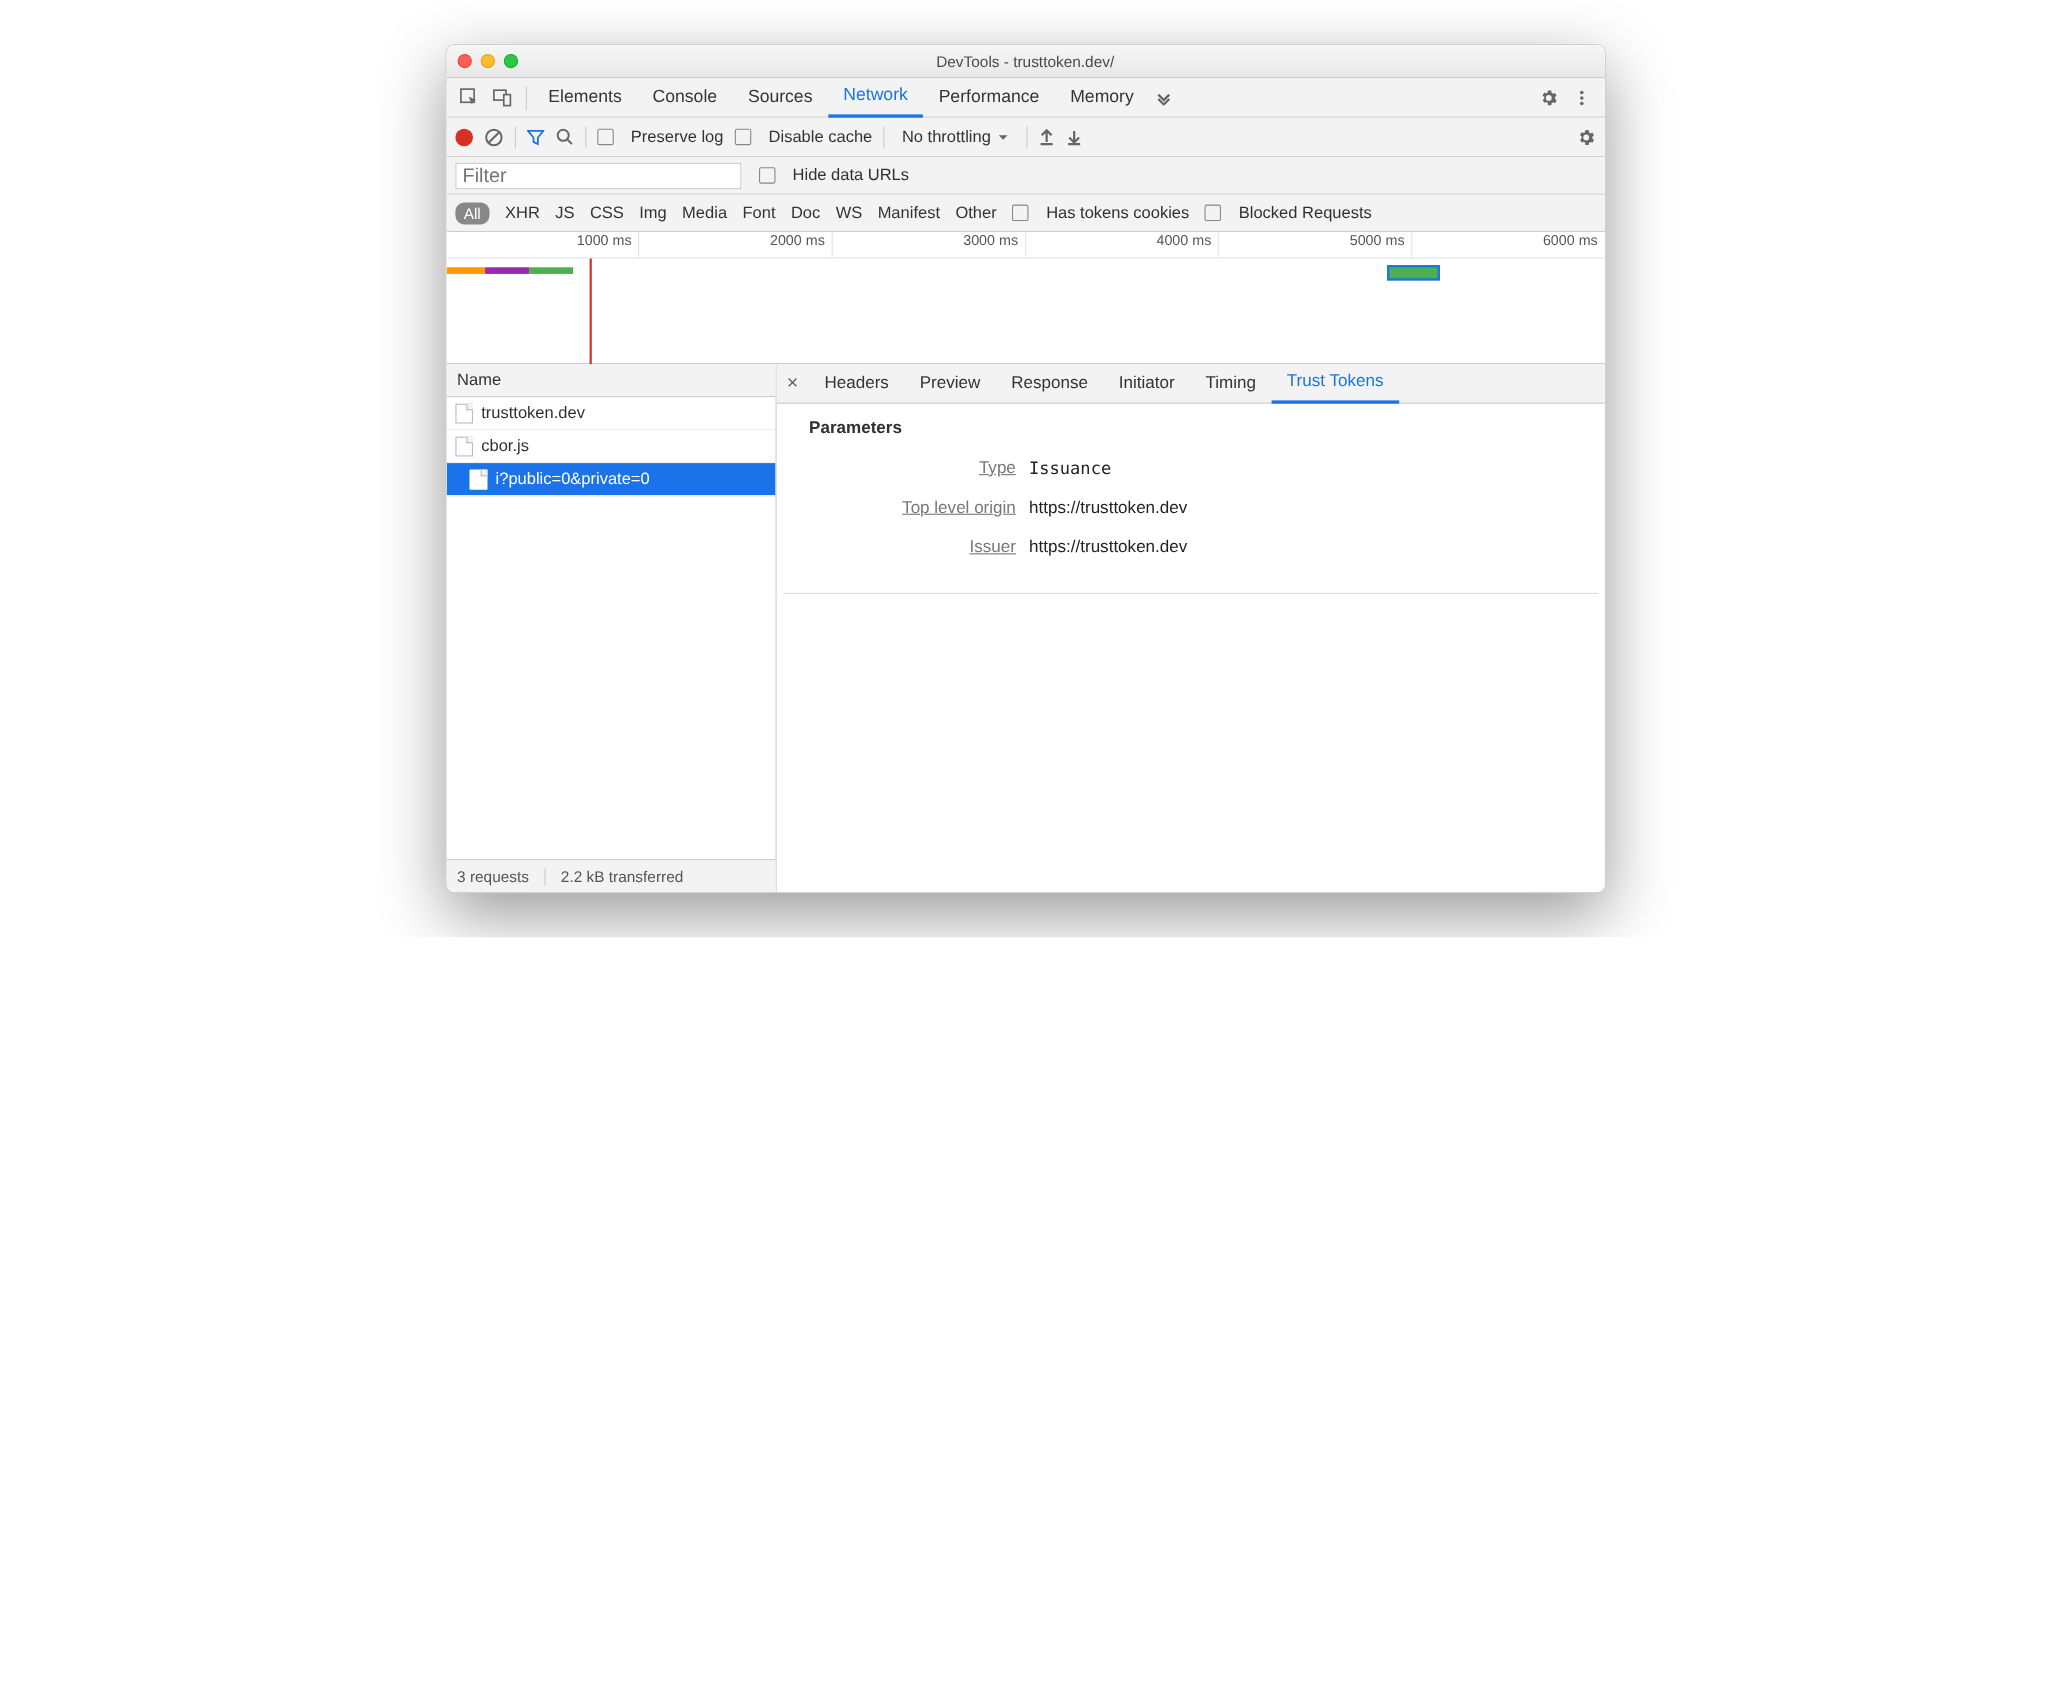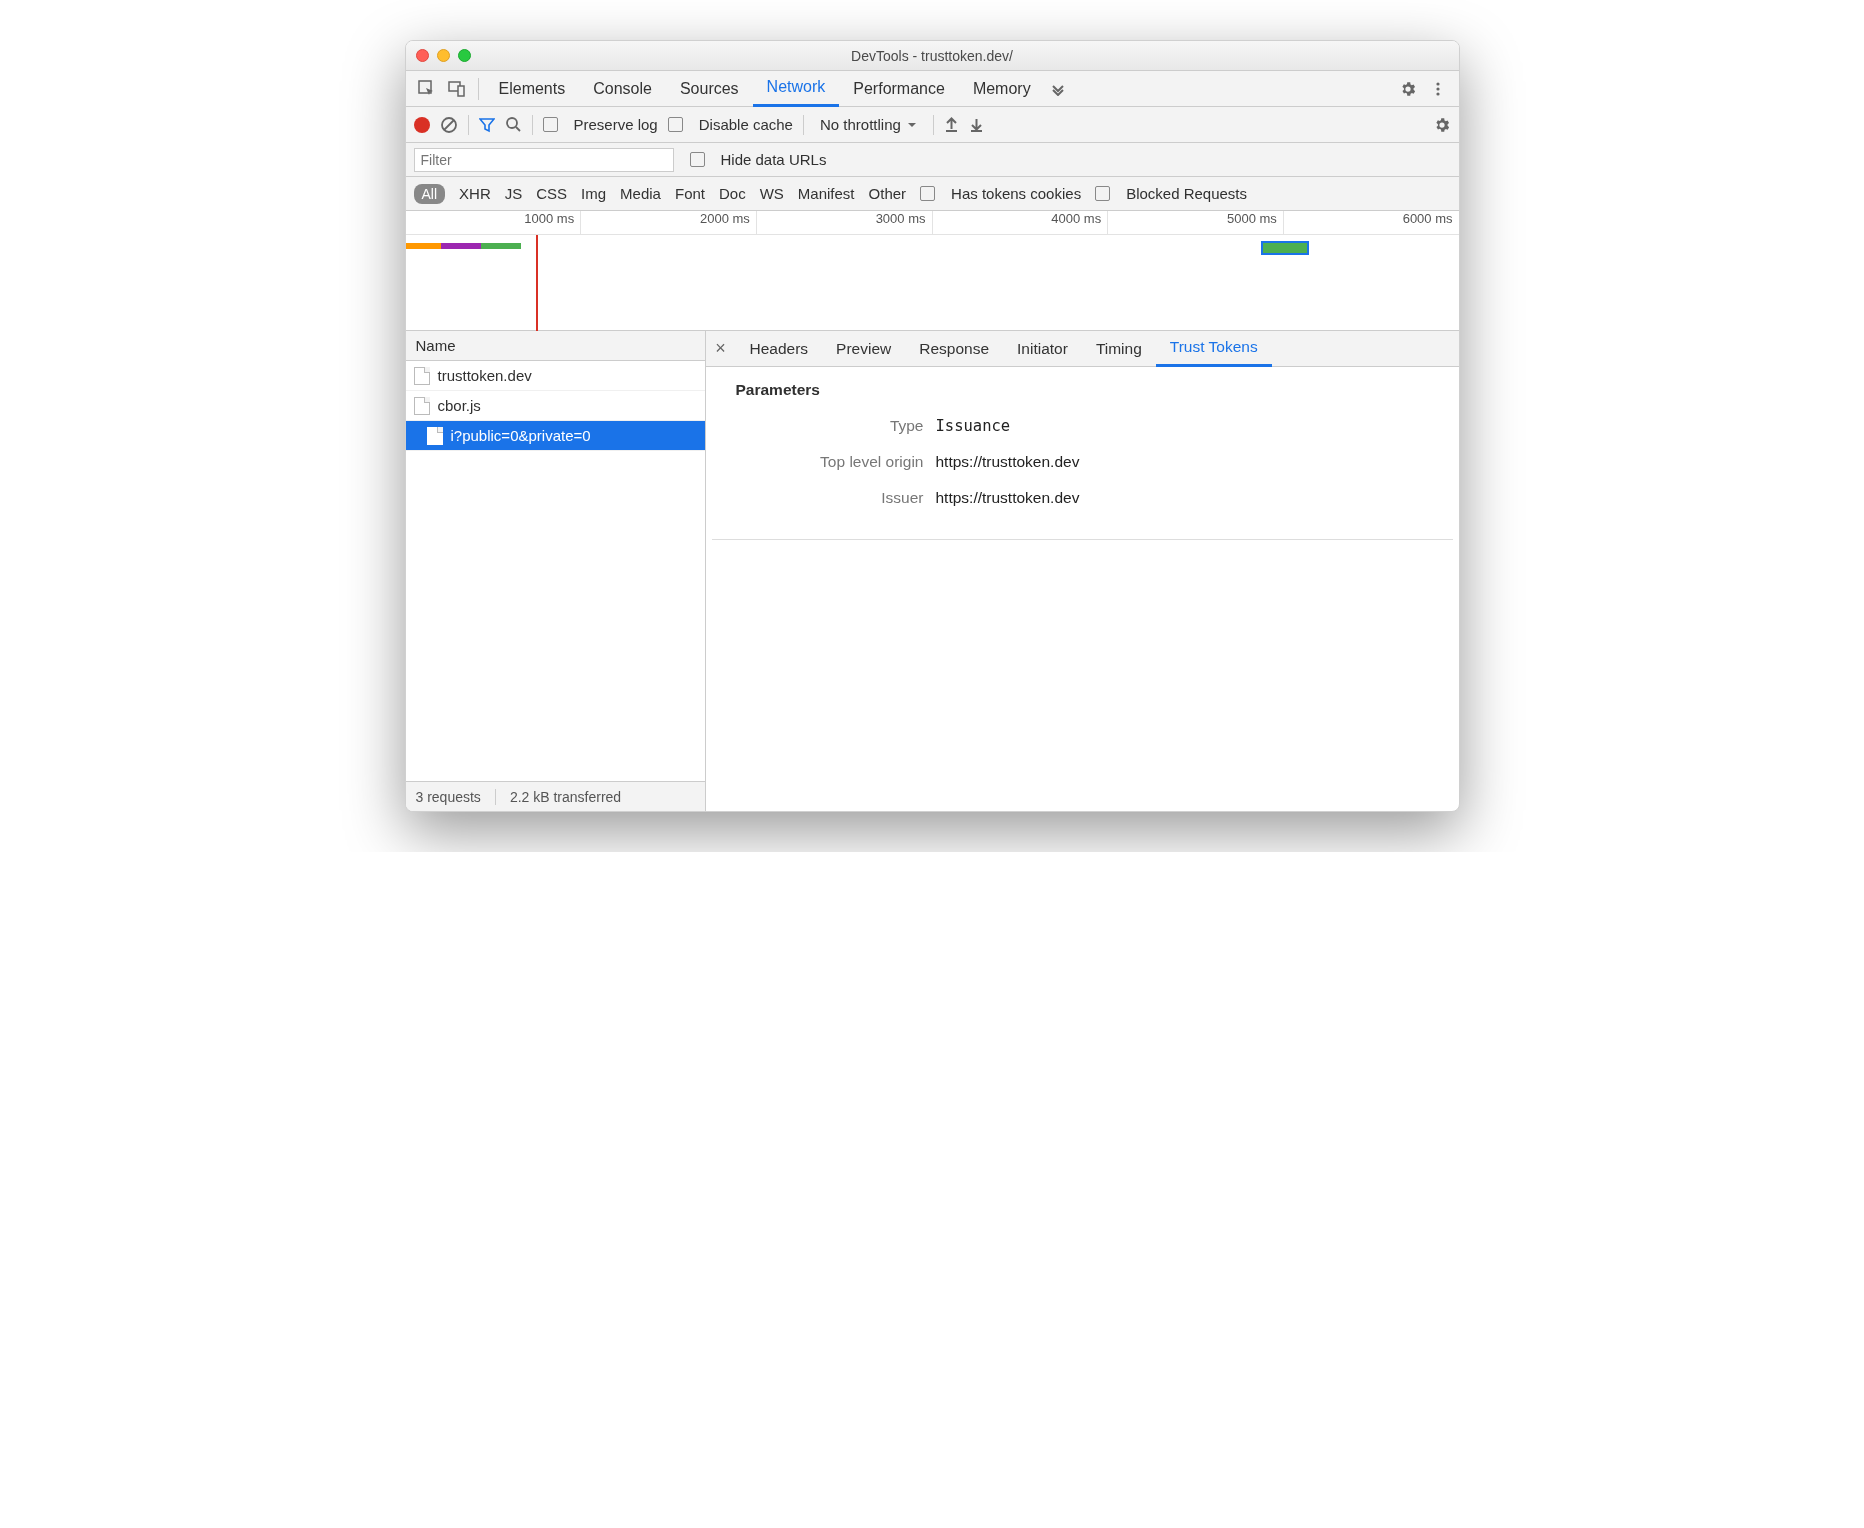--- a/index.html
+++ b/index.html
@@ -55,21 +55,21 @@
 .toolbar .ic{color:#666;display:flex;align-items:center;}
 .toolbar .funnel{color:#1a73e8;}
 .cb{display:flex;align-items:center;gap:16px;}
 .cb .box{width:15px;height:15px;border:1.5px solid #888;border-radius:2px;}
 .toolbar .sepv{width:1px;height:20px;background:#ccc;}
 .select{display:flex;align-items:center;gap:6px;padding:0 6px;}
 .filterrow{
   display:flex;align-items:center;height:34px;border-bottom:1px solid #ccc;
   background:#f3f3f3;padding:0 8px;gap:16px;font-size:15px;
 }
-.filterinput{width:260px;height:24px;border:1px solid #ccc;background:#fff;padding:0 6px;font-size:14px;color:#999;}
+.filterinput{width:260px;height:24px;border:1px solid #ccc;background:#fff;padding:0 6px;font-size:18px;color:#999;}
 .typerow{
   display:flex;align-items:center;height:34px;border-bottom:1px solid #ccc;
   background:#f3f3f3;padding:0 8px;gap:14px;font-size:15px;
 }
 .pill{background:#888;color:#fff;border-radius:8px;padding:2px 8px;font-size:14px;}
 .tlabel{color:#333;cursor:pointer;}
 .timeline{height:120px;border-bottom:1px solid #ccc;background:#fff;position:relative;}
 .timeline .ticks{display:flex;height:24px;border-bottom:1px solid #e3e3e3;font-size:13px;color:#555;}
 .timeline .tick{flex:1;border-left:1px solid #e3e3e3;text-align:right;padding-right:6px;}
 .timeline .tick:first-child{border-left:none;}
@@ -92,21 +92,21 @@
 .status{height:30px;border-top:1px solid #ccc;background:#f3f3f3;display:flex;align-items:center;padding:0 10px;gap:14px;font-size:14px;color:#555;}
 .status .sv{border-right:1px solid #ccc;padding-right:14px;}
 .right{flex:1;display:flex;flex-direction:column;overflow:auto;}
 .dtabs{display:flex;align-items:center;height:36px;border-bottom:1px solid #ccc;background:#f3f3f3;}
 .dtabs .close{width:30px;text-align:center;color:#666;font-size:18px;cursor:pointer;}
 .dtab{padding:0 14px;height:36px;display:flex;align-items:center;font-size:15.5px;color:#333;cursor:pointer;}
 .dtab.active{color:#1a73e8;border-bottom:3px solid #1a73e8;}
 .section{padding:14px 30px;}
 .section h4{font-size:15.5px;font-weight:600;margin-bottom:18px;}
 .param{display:flex;margin:18px 0;font-size:15.5px;}
-.param .k{width:200px;text-align:right;color:#777;padding-right:12px;}
+.param .k{width:200px;text-align:right;color:#777;padding-right:12px;text-decoration:underline;}
 .param .v{color:#222;}
 .param .mono{font-family:Menlo,Consolas,monospace;}
 .divider{height:1px;background:#ddd;margin:0 6px;}
 .success{display:flex;align-items:center;gap:8px;font-weight:600;}
 .checkcirc{width:17px;height:17px;border:2px solid #2e9c46;border-radius:50%;position:relative;}
 .checkcirc::after{content:"";position:absolute;left:3px;top:4px;width:4px;height:7px;border-right:2px solid #2e9c46;border-bottom:2px solid #2e9c46;transform:rotate(40deg);}
 svg{display:block;}
 </style>
 </head>
 <body>

